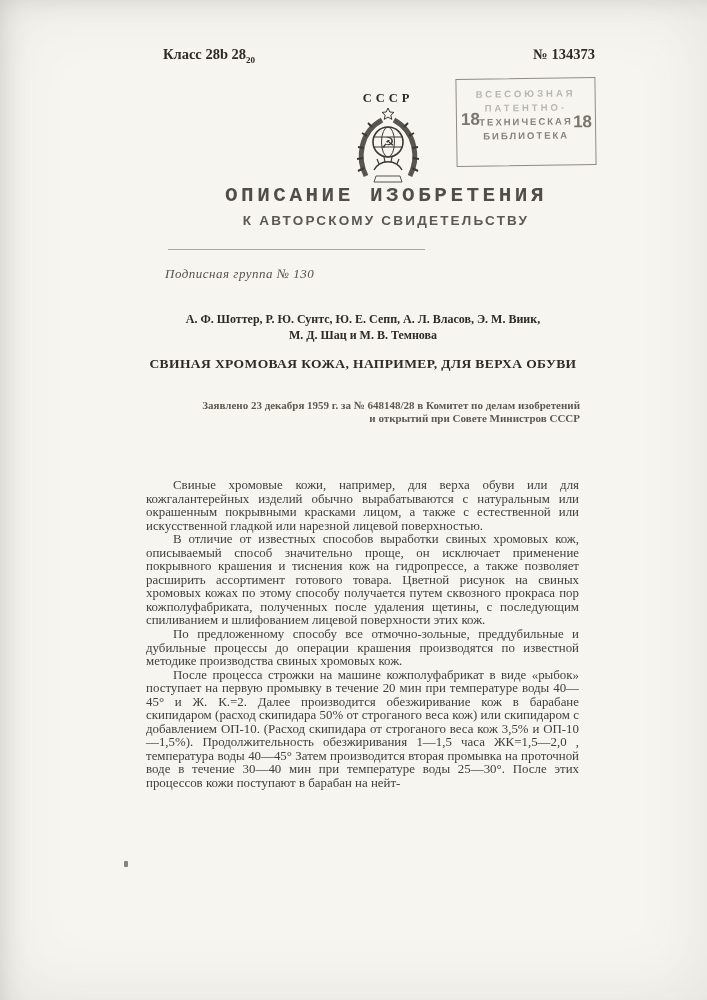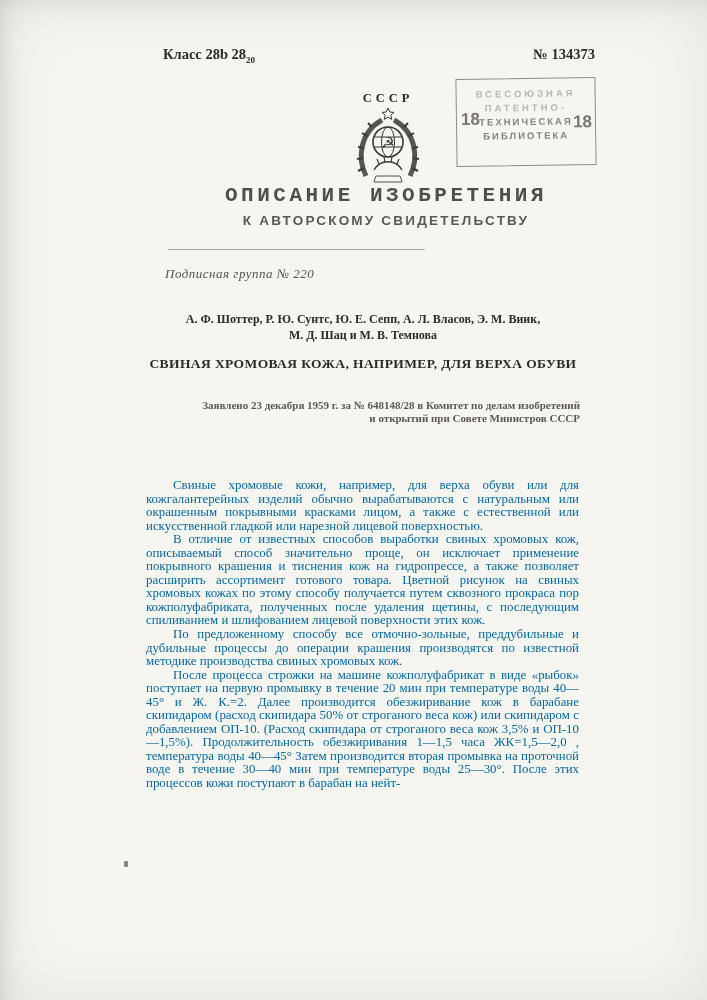--- a/index.html
+++ b/index.html
@@ -44,21 +44,21 @@
     font-size:13px; color:#56514a; letter-spacing:0.5px; }
   .authors { position:absolute; left:146px; top:311px; width:434px; text-align:center;
     font-weight:bold; font-size:12px; line-height:16px; }
   .inv-title { position:absolute; left:146px; top:357px; width:434px; text-align:center;
     font-weight:bold; font-size:13.5px; line-height:13.5px; letter-spacing:0.4px; }
   .filing { position:absolute; left:146px; top:399px; width:434px; text-align:right;
     font-size:11px; line-height:13px; color:#5d5850;font-weight:bold; }
   .publication { position:absolute; left:146px; top:438px; width:434px; text-align:center;
     font-size:11.5px; color:#4c4740; }
   .body { position:absolute; left:146px; top:479px; width:433px;
-    font-size:12.9px; line-height:13.55px; text-align:justify; color:#0369a1; }
+    font-size:12.9px; line-height:13.55px; text-align:justify; color:#404040; }
   .body p { margin:0; text-indent:27px; }
   .speck { position:absolute; left:124px; top:861px; width:4px; height:6px;
     background:#555; opacity:0.7; border-radius:1px; }
   .emblem path, .emblem circle, .emblem line, .emblem ellipse {
     stroke:#3c3832; fill:none; }
 </style>
 </head>
 <body>
 
 <div class="page">
@@ -95,21 +95,21 @@
     <path d="M24 70 h24 l2 6 h-28 z" fill="#3c3832" stroke="none" opacity="0.85"></path>
   </svg>
 
   <div class="heading">
     <div class="title">ОПИСАНИЕ ИЗОБРЕТЕНИЯ</div>
     <div class="subtitle">К АВТОРСКОМУ СВИДЕТЕЛЬСТВУ</div>
   </div>
 
   <div class="rule"></div>
 
-  <div class="subscription">Подписная группа № 220</div>
+  <div class="subscription">Подписная группа № 130</div>
 
   <div class="authors">
     <div>А. Ф. Шоттер, Р. Ю. Сунтс, Ю. Е. Сепп, А. Л. Власов, Э. М. Виик,</div>
     <div>М. Д. Шац и М. В. Темнова</div>
   </div>
 
   <div class="inv-title">
     <div>СВИНАЯ ХРОМОВАЯ КОЖА, НАПРИМЕР, ДЛЯ ВЕРХА ОБУВИ</div>
   </div>
 

